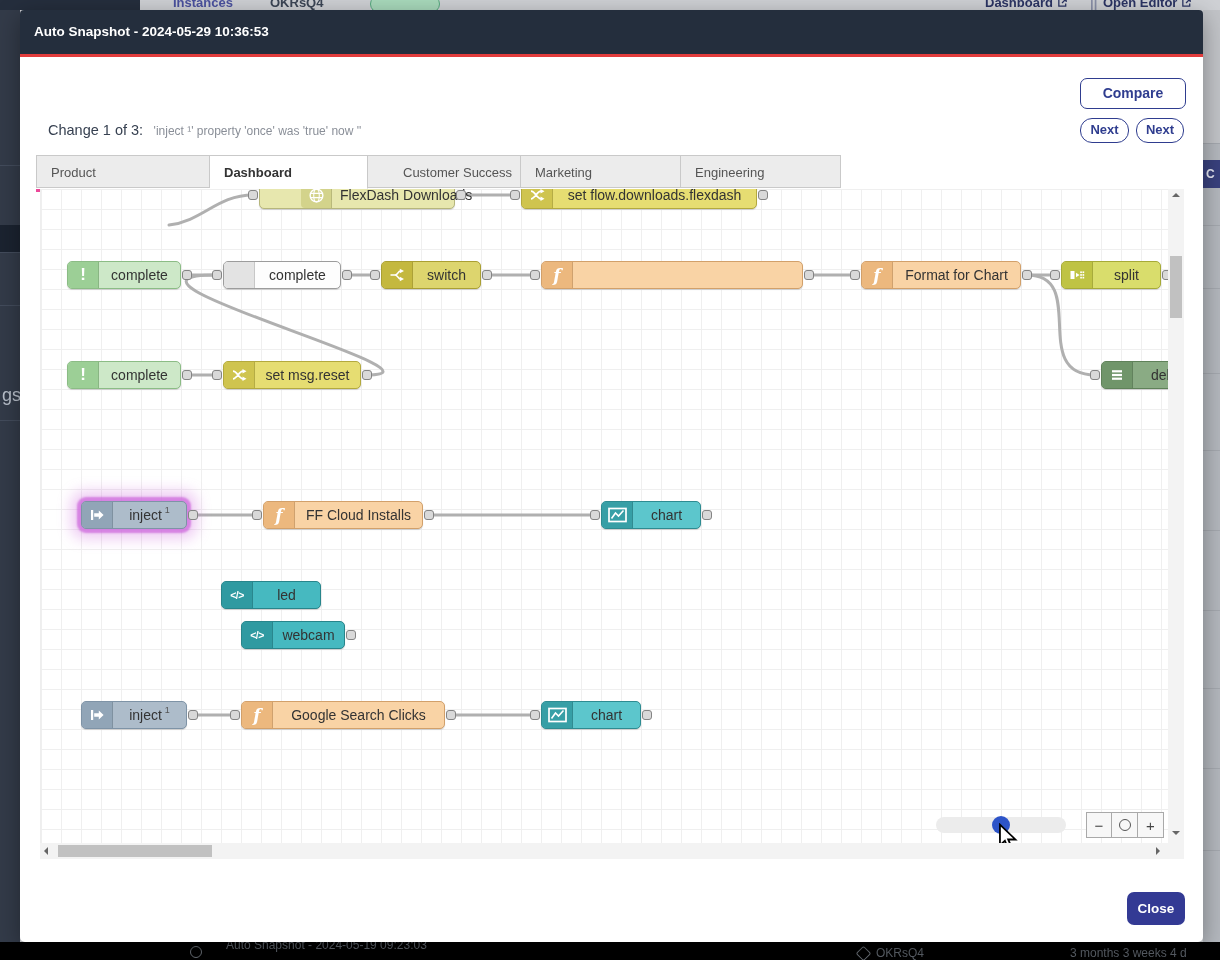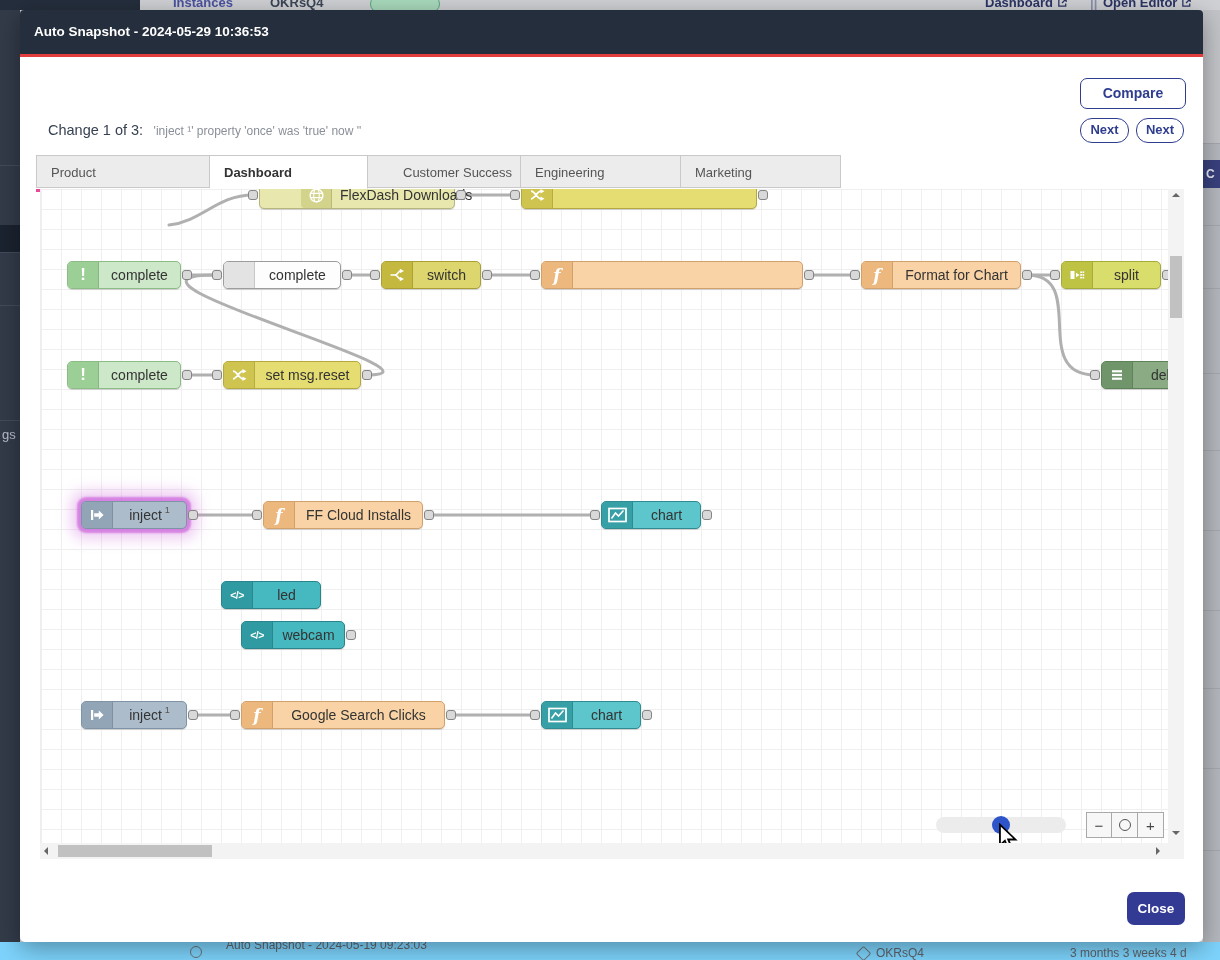--- a/index.html
+++ b/index.html
@@ -5,27 +5,27 @@
   html,body{margin:0;padding:0;background:#888;}
   #screen{position:relative;width:1220px;height:960px;overflow:hidden;background:#d2d4d8;
     font-family:"Liberation Sans",sans-serif;-webkit-font-smoothing:antialiased;}
   
   .topbar{position:absolute;left:0;top:0;width:1220px;height:10px;background:#cfd1d5;overflow:hidden;}
   .topbar-darkblock{position:absolute;left:0;top:0;width:140px;height:10px;background:#252e3d;}
   .tb-item{position:absolute;top:-5px;height:16px;line-height:16px;font-size:13px;font-weight:bold;white-space:nowrap;}
   .sidebar{position:absolute;left:0;top:10px;width:20px;height:950px;background:#333b49;overflow:hidden;}
   .sb-line{position:absolute;left:0;width:20px;height:1px;background:#434c5c;}
   .sb-active{position:absolute;left:0;width:20px;background:#1b2330;}
-  .sb-frag{position:absolute;left:2px;color:#b9c0cb;font-size:13px;margin-top:42px;}
+  .sb-frag{position:absolute;left:2px;color:#b9c0cb;font-size:18px;}
   .rightpanel{position:absolute;left:1203px;top:10px;width:17px;height:932px;background:#b4b8be;overflow:hidden;}
   .rp-top{position:absolute;left:0;top:0;width:17px;height:133px;background:#c2c4c8;}
   .rp-line{position:absolute;left:0;width:17px;height:1px;background:#a5a9af;}
   .rp-btn{position:absolute;left:0;top:150px;width:17px;height:28px;background:#39417e;color:#e8eaf5;
     font-size:12px;font-weight:bold;line-height:28px;padding-left:3px;box-sizing:border-box;}
-  .footer{position:absolute;left:0;top:942px;width:1220px;height:18px;background:#7dd3fc;overflow:hidden;}
+  .footer{position:absolute;left:0;top:942px;width:1220px;height:18px;background:#000000;overflow:hidden;}
   .ft-item{position:absolute;font-size:12px;color:#5d636b;white-space:nowrap;}
   .ft-circle{position:absolute;width:12px;height:12px;border:1.4px solid #6a7077;border-radius:50%;box-sizing:border-box;}
   .ft-hex{position:absolute;width:11px;height:11px;border:1.4px solid #6a7077;border-radius:2px;box-sizing:border-box;transform:rotate(45deg);}
   
   .modal{position:absolute;left:20px;top:10px;width:1183px;height:932px;background:#fff;border-radius:5px;
     box-shadow:0 6px 24px rgba(0,0,0,.35);}
   .modal-header{position:absolute;left:0;top:0;width:100%;height:47px;background:#242e3d;border-radius:4px 4px 0 0;
     border-bottom:3px solid #e23c3c;box-sizing:border-box;}
   .modal-title{position:absolute;left:14px;top:0;line-height:44px;color:#fff;font-size:13.5px;font-weight:bold;}
   .select{position:absolute;left:20px;top:68px;width:1032px;height:31px;border:1px solid #c8cdd4;border-radius:7px;
@@ -146,22 +146,22 @@
       <span class="change-label">Change 1 of 3:</span>
       <span class="change-detail">'inject ¹' property 'once' was 'true' now ''</span>
     </div>
     <div class="btn-outline btn-prev">Next</div>
     <div class="btn-outline btn-next">Next</div>
 
     <div class="tabstrip" id="tabstrip">
         <div class="tab" style="width: 174px;">Product</div>
         <div class="tab active" style="width: 158px;">Dashboard</div>
         <div class="tab" style="width: 153px; padding-left: 35px;">Customer Success</div>
+        <div class="tab" style="width: 160px;">Marketing</div>
         <div class="tab" style="width: 160px;">Engineering</div>
-        <div class="tab" style="width: 160px;">Marketing</div>
       </div>
 
     <div class="canvas" id="canvas">
         <svg width="1128" height="654" class="wires">
           <path d="M 128 36 C 162 32, 176 6, 212 6" stroke="#b0b0b0" stroke-width="3" fill="none" stroke-linecap="round"></path>
           <path d="M 420 6 C 447 6, 447 6, 474 6" stroke="#b0b0b0" stroke-width="3" fill="none" stroke-linecap="round"></path>
           <path d="M 146 86 C 171 86, 151 86, 176 86" stroke="#b0b0b0" stroke-width="3" fill="none" stroke-linecap="round"></path>
           <path d="M 306 86 C 331 86, 309 86, 334 86" stroke="#b0b0b0" stroke-width="3" fill="none" stroke-linecap="round"></path>
           <path d="M 446 86 C 471 86, 469 86, 494 86" stroke="#b0b0b0" stroke-width="3" fill="none" stroke-linecap="round"></path>
           <path d="M 768 86 C 793 86, 789 86, 814 86" stroke="#b0b0b0" stroke-width="3" fill="none" stroke-linecap="round"></path>
@@ -204,20 +204,23 @@
         </div>
         <div class="port" style="left: 207px; top: 1px;"></div>
         <div class="port" style="left: 415px; top: 1px;"></div>
         <div class="fnode" style="left: 480px; top: -8px; width: 236px; background: rgb(230, 221, 114); border: 1px solid rgb(179, 169, 62);">
           <div class="ficon" style="background: rgb(207, 196, 79);">
             <svg width="16" height="16" viewBox="0 0 16 16">
               <path d="M2 4.2 C6 4.2 8 11.8 12 11.8 M2 11.8 C6 11.8 8 4.2 12 4.2" stroke="#fff" stroke-width="1.8" fill="none"></path>
               <path d="M11.5 2 L15.5 4.2 L11.5 6.4z M11.5 9.6 L15.5 11.8 L11.5 14z" fill="#fff"></path>
             </svg>
           </div>
+          <div class="flabel">
+            <span>set flow.downloads.flexdash</span>
+          </div>
         </div>
         <div class="port" style="left: 469px; top: 1px;"></div>
         <div class="port" style="left: 717px; top: 1px;"></div>
         <div class="fnode" style="left: 26px; top: 72px; width: 114px; background: rgb(205, 232, 200); border: 1px solid rgb(139, 188, 133);">
           <div class="ficon" style="background: rgb(156, 207, 150);">
             <span style="color:#fff;font-weight:bold;font-size:17px;">!</span>
           </div>
           <div class="flabel">
             <span>complete</span>
           </div>

